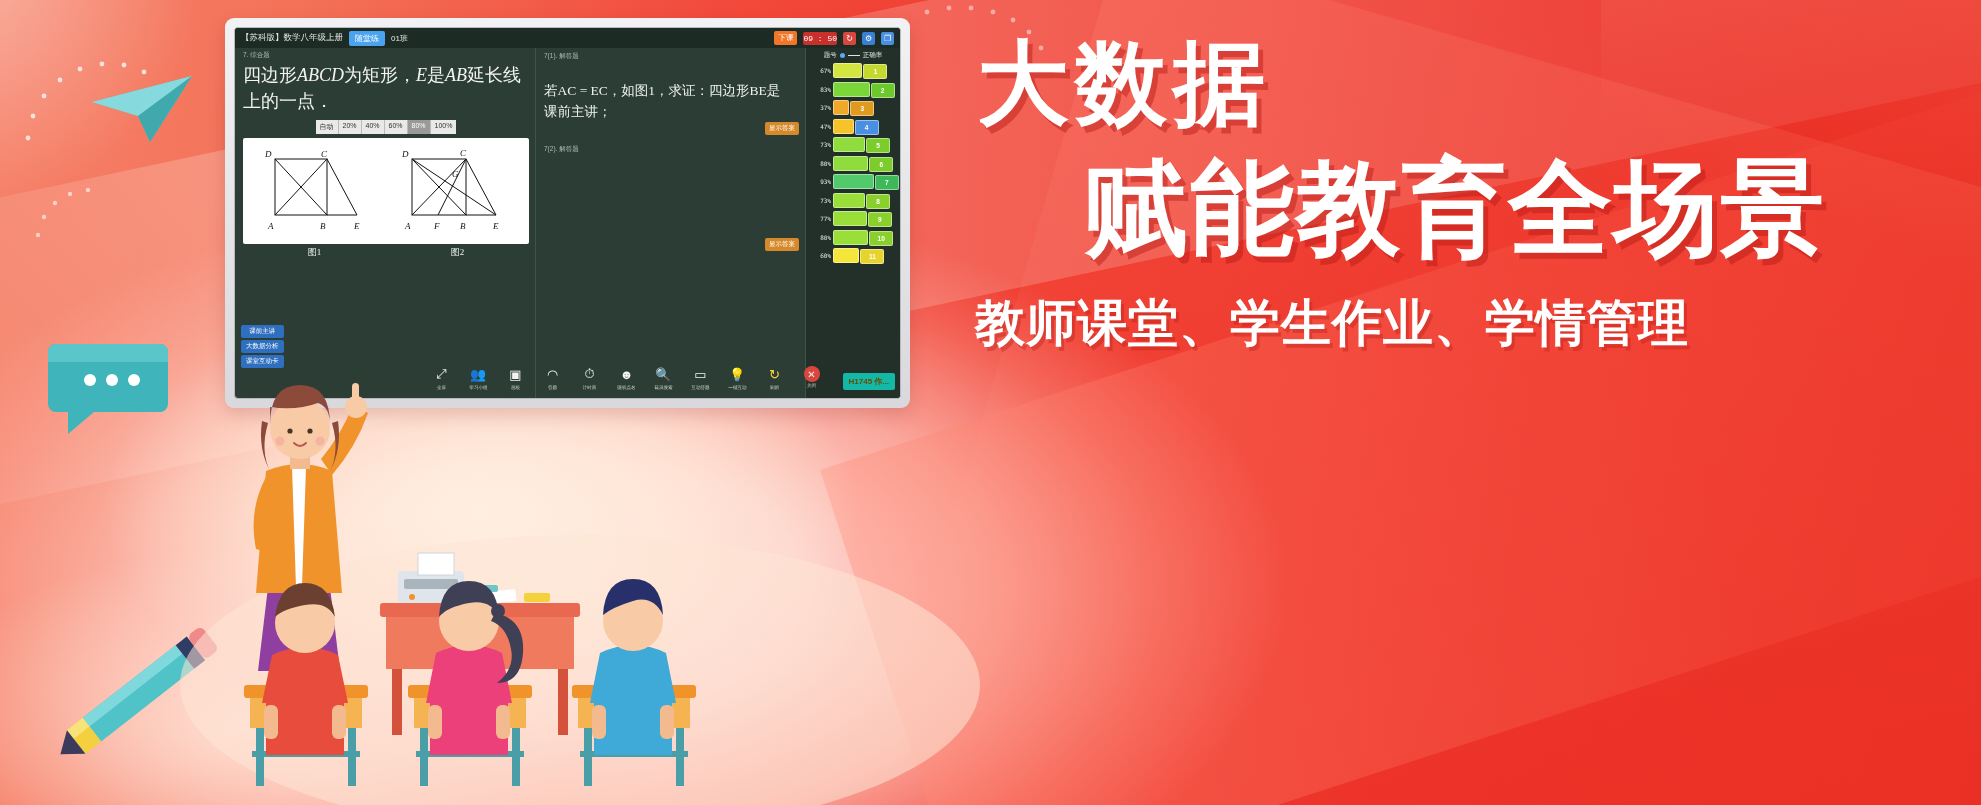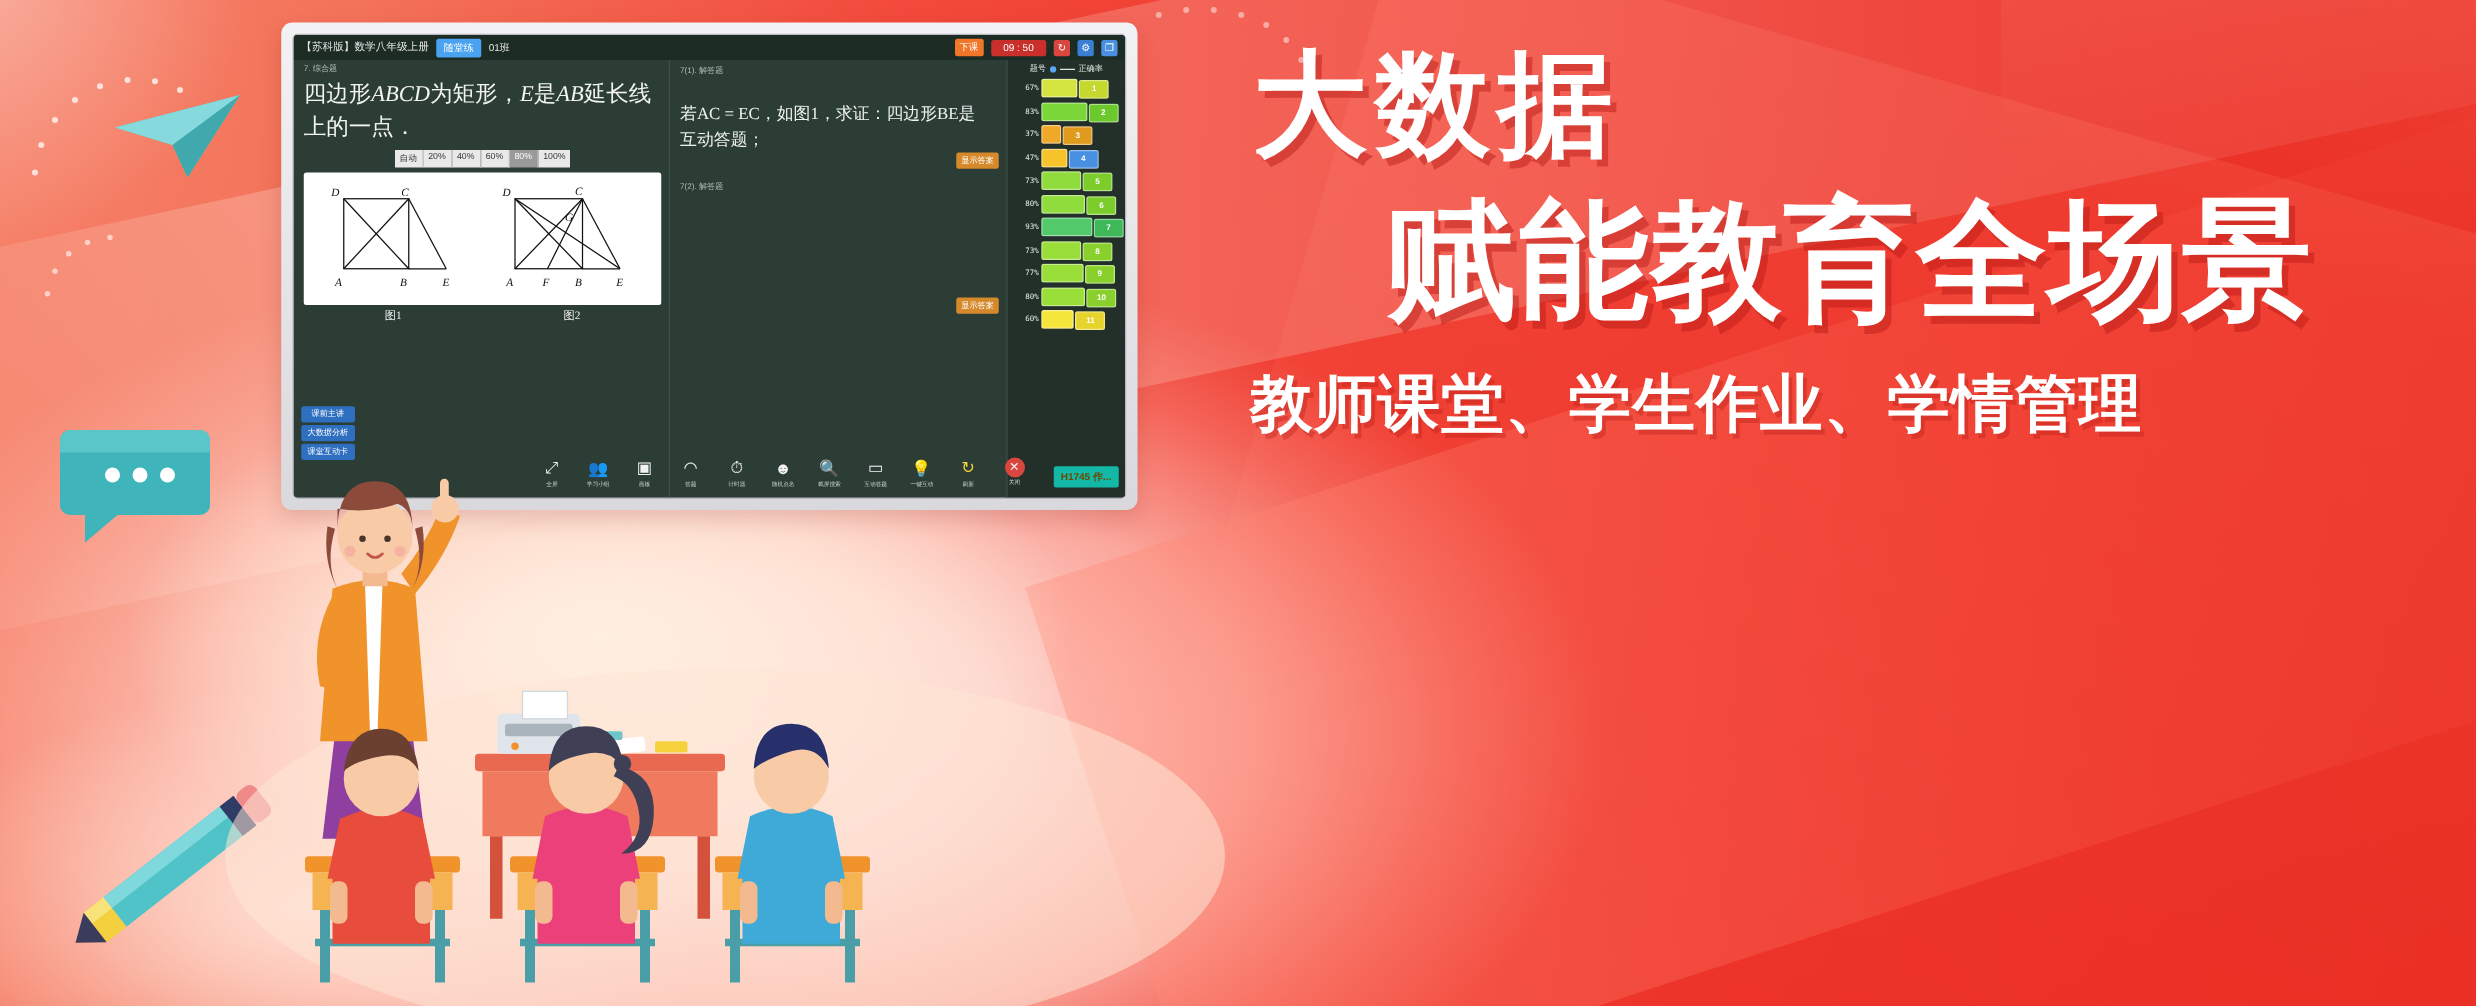--- a/index.html
+++ b/index.html
@@ -48,21 +48,21 @@
   .dots-tr{position:absolute;left:915px;top:0px;width:160px;height:120px;opacity:.85;}
 
   
   .plane{position:absolute;left:88px;top:72px;width:110px;height:74px;}
   
   .bubble{position:absolute;left:48px;top:328px;width:130px;height:120px;}
   
   .pencil{position:absolute;left:40px;top:612px;width:210px;height:160px;}
 
   
-  .copy{position:absolute;left:1000px;top:38px;width:960px;}
+  .copy{position:absolute;left:975px;top:38px;width:960px;}
   .hl{color:#fff;font-weight:700;line-height:1;letter-spacing:2px;
       text-shadow:5px 6px 0 rgba(181,25,20,.45);
       font-family:"DejaVu Sans","Liberation Sans",sans-serif;}
   .hl1{font-size:92px;margin:0 0 26px 2px;letter-spacing:6px;}
   .hl2{font-size:104px;margin:0 0 30px 0;letter-spacing:2px;text-align:center;}
   .sub{color:#fff;font-size:50px;font-weight:700;letter-spacing:1px;
        text-shadow:3px 4px 0 rgba(181,25,20,.35);margin:0;
        font-family:"DejaVu Sans","Liberation Sans",sans-serif;}
 
   
@@ -74,22 +74,22 @@
     position:relative;overflow:hidden;border:1px solid #b9b9bf;box-sizing:border-box;}
 
   
   .topbar{height:20px;background:#1d2b25;display:flex;align-items:center;
     padding:0 6px;gap:6px;font-size:8.5px;color:#e6e8e6;}
   .topbar .t-title{font-weight:400;white-space:nowrap;}
   .tab-blue{background:#4aa3f0;color:#fff;padding:2px 6px;border-radius:2px;font-size:8px;white-space:nowrap;}
   .t-class{font-size:8px;white-space:nowrap;}
   .topbar .spacer{flex:1;}
   .badge-orange{background:#f2762a;color:#fff;font-size:7.5px;padding:2px 4px;border-radius:2px;white-space:nowrap;}
-  .timer{background:#c9302c;color:#fff;font-size:8px;padding:2px 10px;border-radius:2px;
-    font-family:Liberation Sans, sans-serif;white-space:nowrap;}
+  .timer{background:#c9302c;color:#fff;font-size:8px;padding:2px 0;border-radius:2px;
+    font-family:Liberation Mono, monospace;white-space:nowrap;}
   .ico-sq{width:13px;height:13px;border-radius:2px;display:flex;align-items:center;justify-content:center;
     font-size:8px;color:#fff;}
   .ico-red{background:#d9463e;}
   .ico-blue{background:#3b7fd4;}
   .ico-blue2{background:#4a8fe0;}
 
   
   .bodywrap{display:flex;height:calc(100% - 20px);}
   .colL{width:300px;position:relative;padding:3px 6px 0 8px;box-sizing:border-box;}
   .colM{flex:1;position:relative;padding:4px 6px 0 8px;box-sizing:border-box;border-left:1px solid #3d5248;}
@@ -306,21 +306,21 @@
             <div>课前主讲</div>
             <div>大数据分析</div>
             <div>课堂互动卡</div>
           </div>
         </div>
 
         <div class="colM">
           <div class="qlabel">7(1). 解答题</div>
           <div class="qtext-m">
             <div>若AC = EC，如图1，求证：四边形BE是</div>
-            <div>互动答题；</div>
+            <div>课前主讲；</div>
           </div>
           <div class="ansbtn" style="top:74px">显示答案</div>
 
           <div class="qlabel" style="margin-top:22px">7(2). 解答题</div>
           <div class="ansbtn" style="top:190px">显示答案</div>
         </div>
 
         <div class="colR">
           <div class="chart-hd">
             <span>题号</span>

